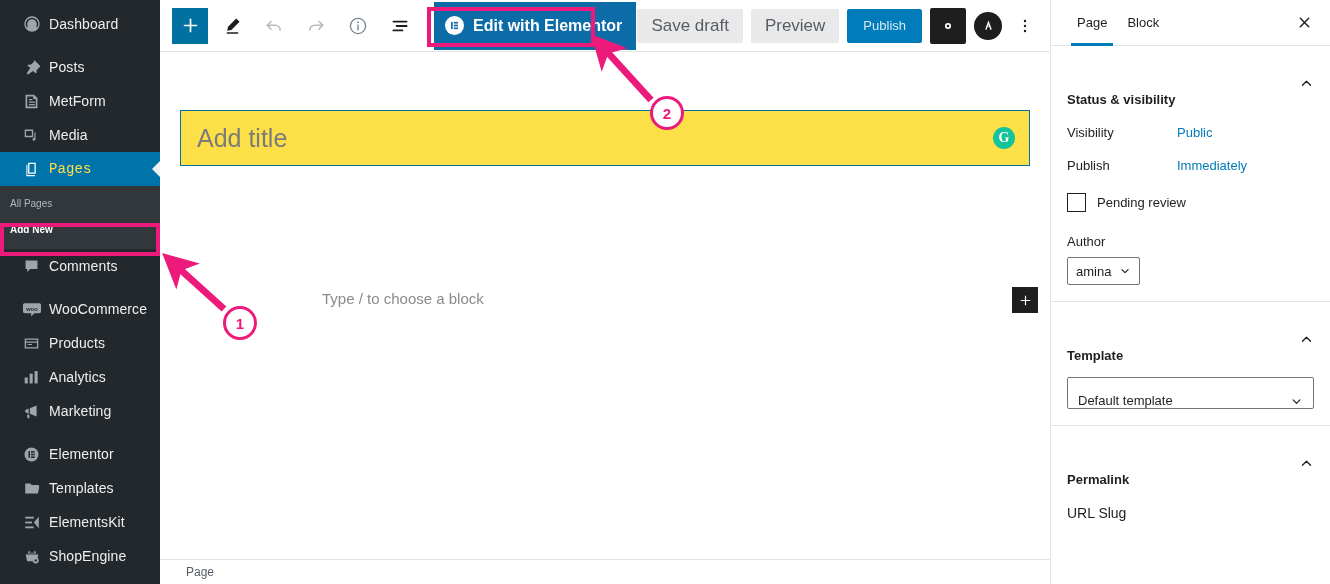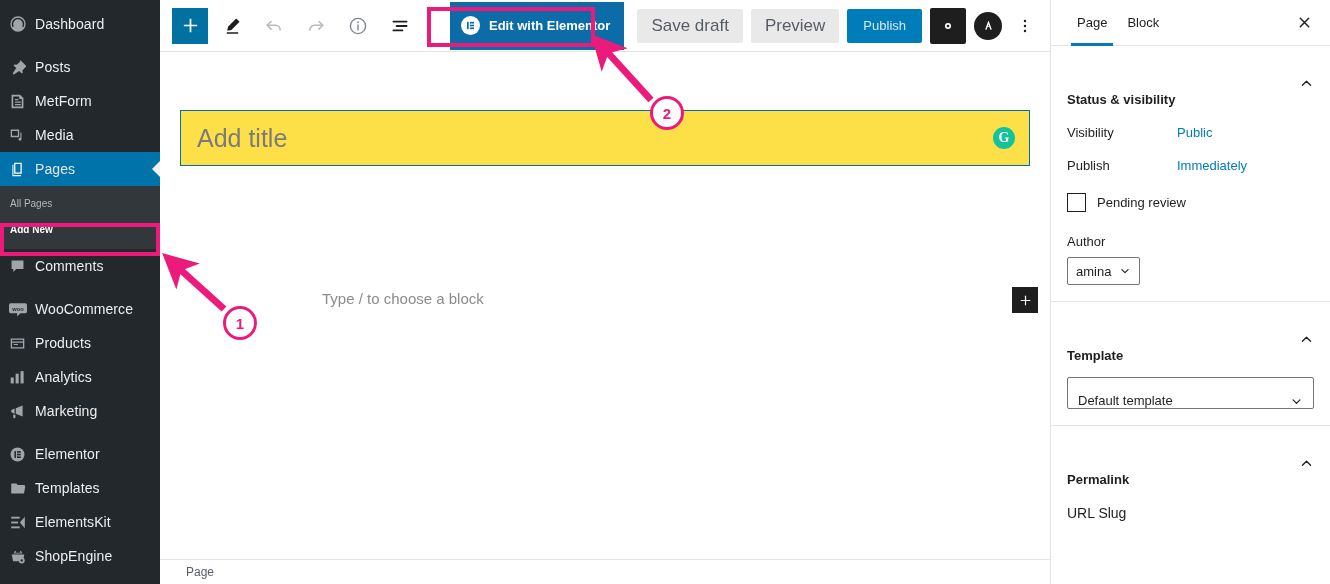--- a/index.html
+++ b/index.html
@@ -15,33 +15,33 @@
   .adminbar {
     width: 160px; height: 584px;
     background: #23282d;
     flex: 0 0 160px;
     position: relative;
     overflow: hidden;
   }
   .menu-item {
     display: flex; align-items: center;
     height: 34px;
-    padding-left: 9px;
+    padding-left: 23px;
     color: #eee; font-size: 14px;
     position: relative;
     cursor: pointer;
   }
   .menu-item .mi-icon {
     width: 26px; height: 20px;
     display: flex; align-items: center; justify-content: flex-start;
     color: #a0a5aa; flex: 0 0 26px;
   }
   .menu-item .mi-label { font-size: 14px; line-height: 1; letter-spacing: .1px; }
   .menu-item.current {
-    background: #0073aa; color: #e5e5e5;
+    background: #0073aa; color: #fde047; font-family: Liberation Mono, monospace;
   }
   .menu-item.current .mi-icon { color: #fff; }
   .menu-item.current::after {
     content: ""; position: absolute; right: 0; top: 50%;
     margin-top: -8px;
     border-style: solid; border-width: 8px 8px 8px 0;
     border-color: transparent #f1f1f1 transparent transparent;
   }
   .submenu { background: #32373c; padding: 5px 0 6px 0; }
   .submenu .sub-item {
@@ -81,23 +81,23 @@
     display: flex; align-items: center; justify-content: center;
     cursor: pointer; color: #1e1e1e; background: none; border: none;
   }
   .tb-icon.disabled { color: #b5bcc2; cursor: default; }
   .tb-icon.faded { color: #7c8792; }
 
   .btn-elementor {
     display: flex; align-items: center; gap: 9px;
     background: #0c6ca8; color: #fff;
     height: 48px; padding: 0 14px 0 11px;
-    font-size: 13px; font-weight: 600;
+    font-size: 16px; font-weight: 600;
     cursor: pointer; border: none;
-    margin-left: 26px;
+    margin-left: 10px;
     white-space: nowrap;
   }
   .elementor-badge {
     width: 19px; height: 19px; border-radius: 50%;
     background: #fff; color: #0c6ca8;
     display: flex; align-items: center; justify-content: center;
     flex: 0 0 19px;
   }
 
   .btn-ghost {

